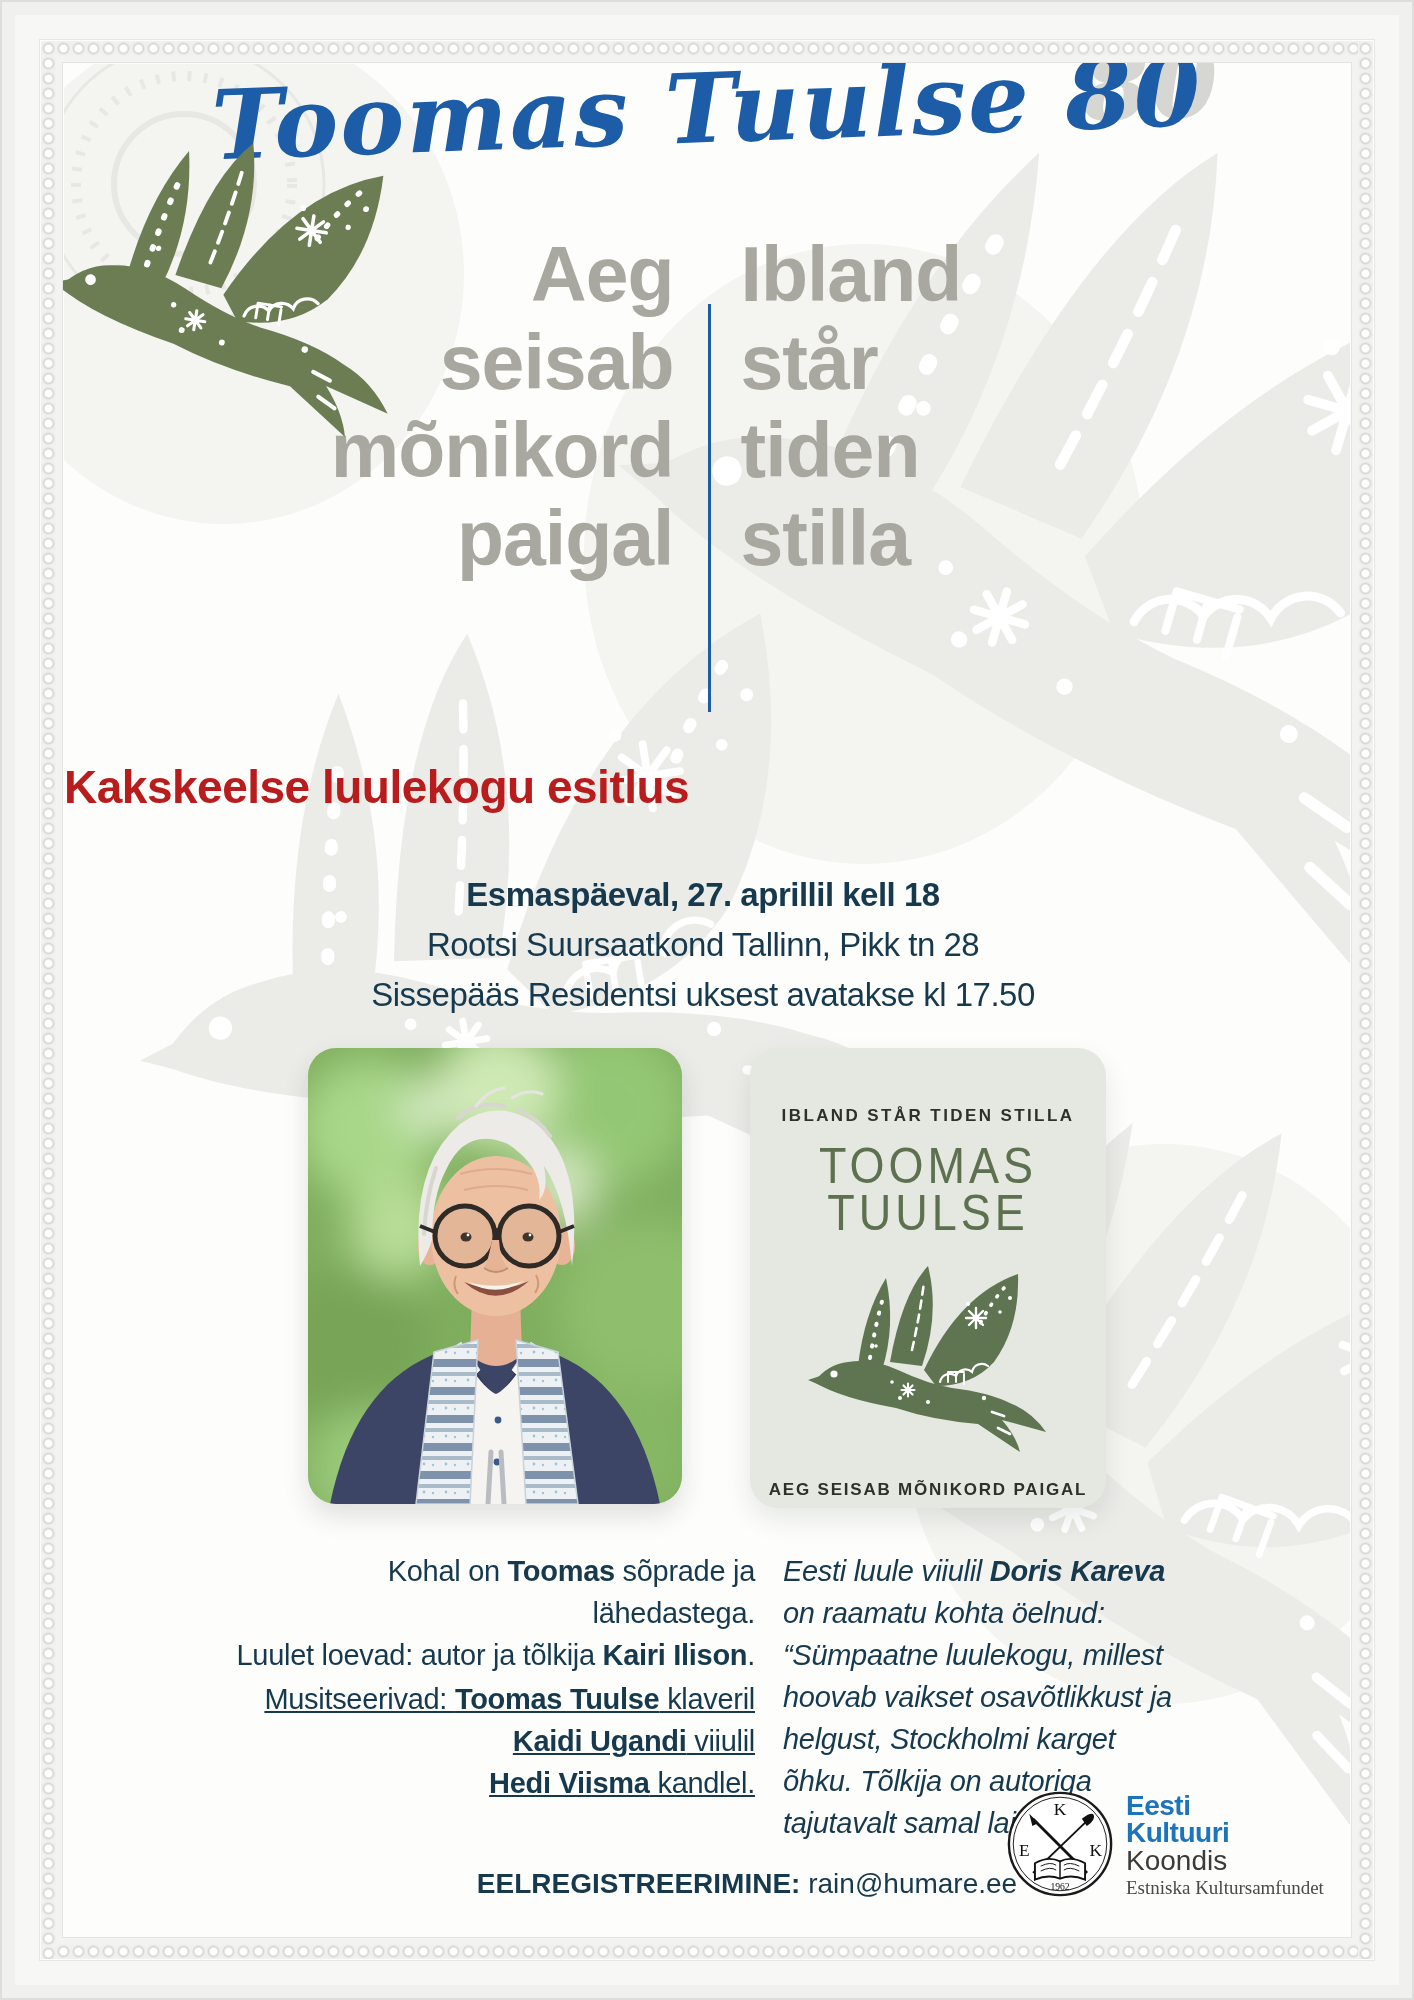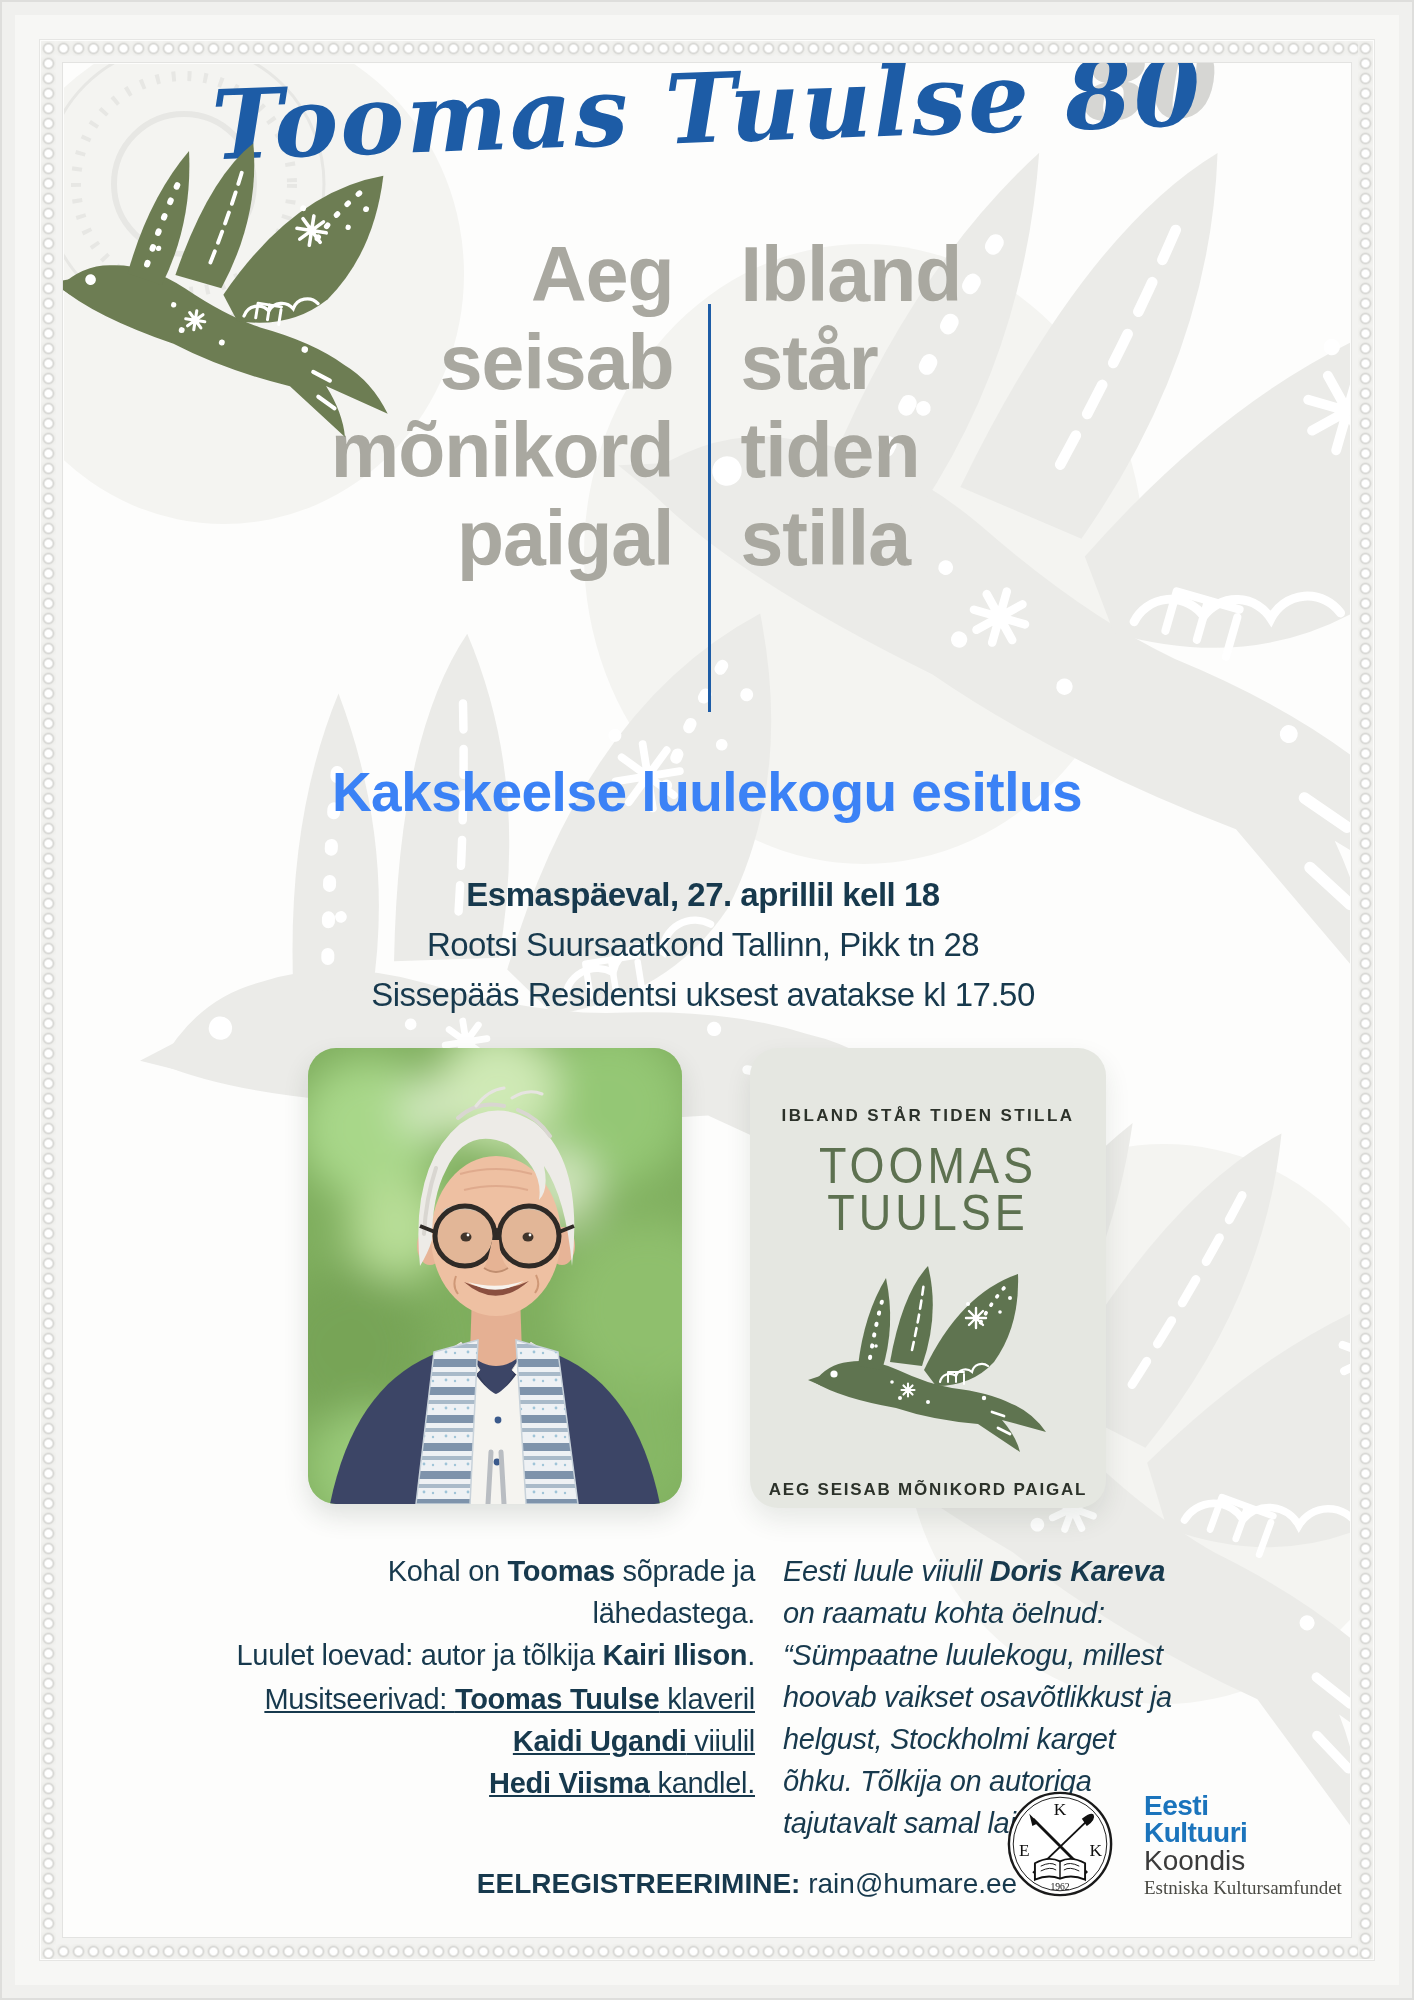--- a/index.html
+++ b/index.html
@@ -33,22 +33,22 @@
   .green-bird{position:absolute;left:-10px;top:64px;width:356px;height:300px;
         color:#6d7d53;transform:rotate(9deg);z-index:12;}
   
   .poem-row{position:absolute;top:166px;left:0;right:0;display:flex;justify-content:center;}
   .poem-col{width:430px;font-weight:bold;font-size:77px;line-height:88px;color:#a9a8a0;
         letter-spacing:-1px;}
   .poem-et{text-align:right;}
   .poem-sv{text-align:left;}
   .poem-divider{width:3px;height:408px;background:#1d5ca6;margin:74px 30px 0 34px;}
   
-  .subtitle{position:absolute;top:696px;left:0;right:0;text-align:center;
-        font-size:55px;font-weight:bold;color:#3b82f6;letter-spacing:-0.5px;}
+  .subtitle{position:absolute;top:696px;left:0;right:0;
+        font-size:46px;font-weight:bold;color:#b91c1c;letter-spacing:-0.5px;}
   .event{position:absolute;top:806px;left:0;right:8px;text-align:center;
         color:#17394d;font-size:33px;line-height:50px;letter-spacing:-0.5px;}
   .event-when{font-weight:bold;}
   
   .media{position:absolute;top:984px;left:0;right:0;display:flex;justify-content:center;gap:68px;}
   .photo{width:374px;height:456px;border-radius:28px;overflow:hidden;
         box-shadow:0 12px 26px rgba(40,60,40,.14);}
   .cover{width:356px;height:460px;border-radius:28px;background:#e5e7e1;
         box-shadow:0 12px 26px rgba(40,60,40,.10);text-align:center;}
   .cover-top{margin-top:58px;font-size:17px;letter-spacing:2.4px;color:#2c322a;font-weight:bold;
@@ -64,21 +64,21 @@
   .info-left .grp2{margin-top:2px;text-decoration:underline;}
   .info-right{width:396px;font-style:italic;letter-spacing:-0.3px;}
   b{font-weight:bold;}
   
   .embassy{position:absolute;left:30px;top:1762px;display:flex;align-items:center;gap:16px;}
   .embassy-label{font-size:28px;font-weight:bold;color:#0d0d0d;letter-spacing:-0.5px;}
   .eelreg{position:absolute;left:50%;top:1804px;transform:translateX(-50%);margin-left:36px;
         font-size:28px;white-space:nowrap;color:#17394d;}
   .eelreg .lbl{font-weight:bold;margin-left:8px;}
   .ekk{position:absolute;left:942px;top:1726px;display:flex;gap:12px;align-items:flex-start;}
-  .ekk-text{display:flex;flex-direction:column;margin-top:2px;margin-left:18px;}
+  .ekk-text{display:flex;flex-direction:column;margin-top:2px;}
   .ekk-blue{color:#1b74bc;font-weight:bold;font-size:28px;line-height:27px;letter-spacing:-0.5px;}
   .ekk-dark{color:#3b3b3b;font-size:28px;line-height:30px;}
   .ekk-sub{color:#4a4a44;font-size:19px;line-height:24px;font-family:"Liberation Serif",serif;}
 </style>
 </head>
 <body>
 
 <div class="page">
 
   <svg width="0" height="0" style="position:absolute">

